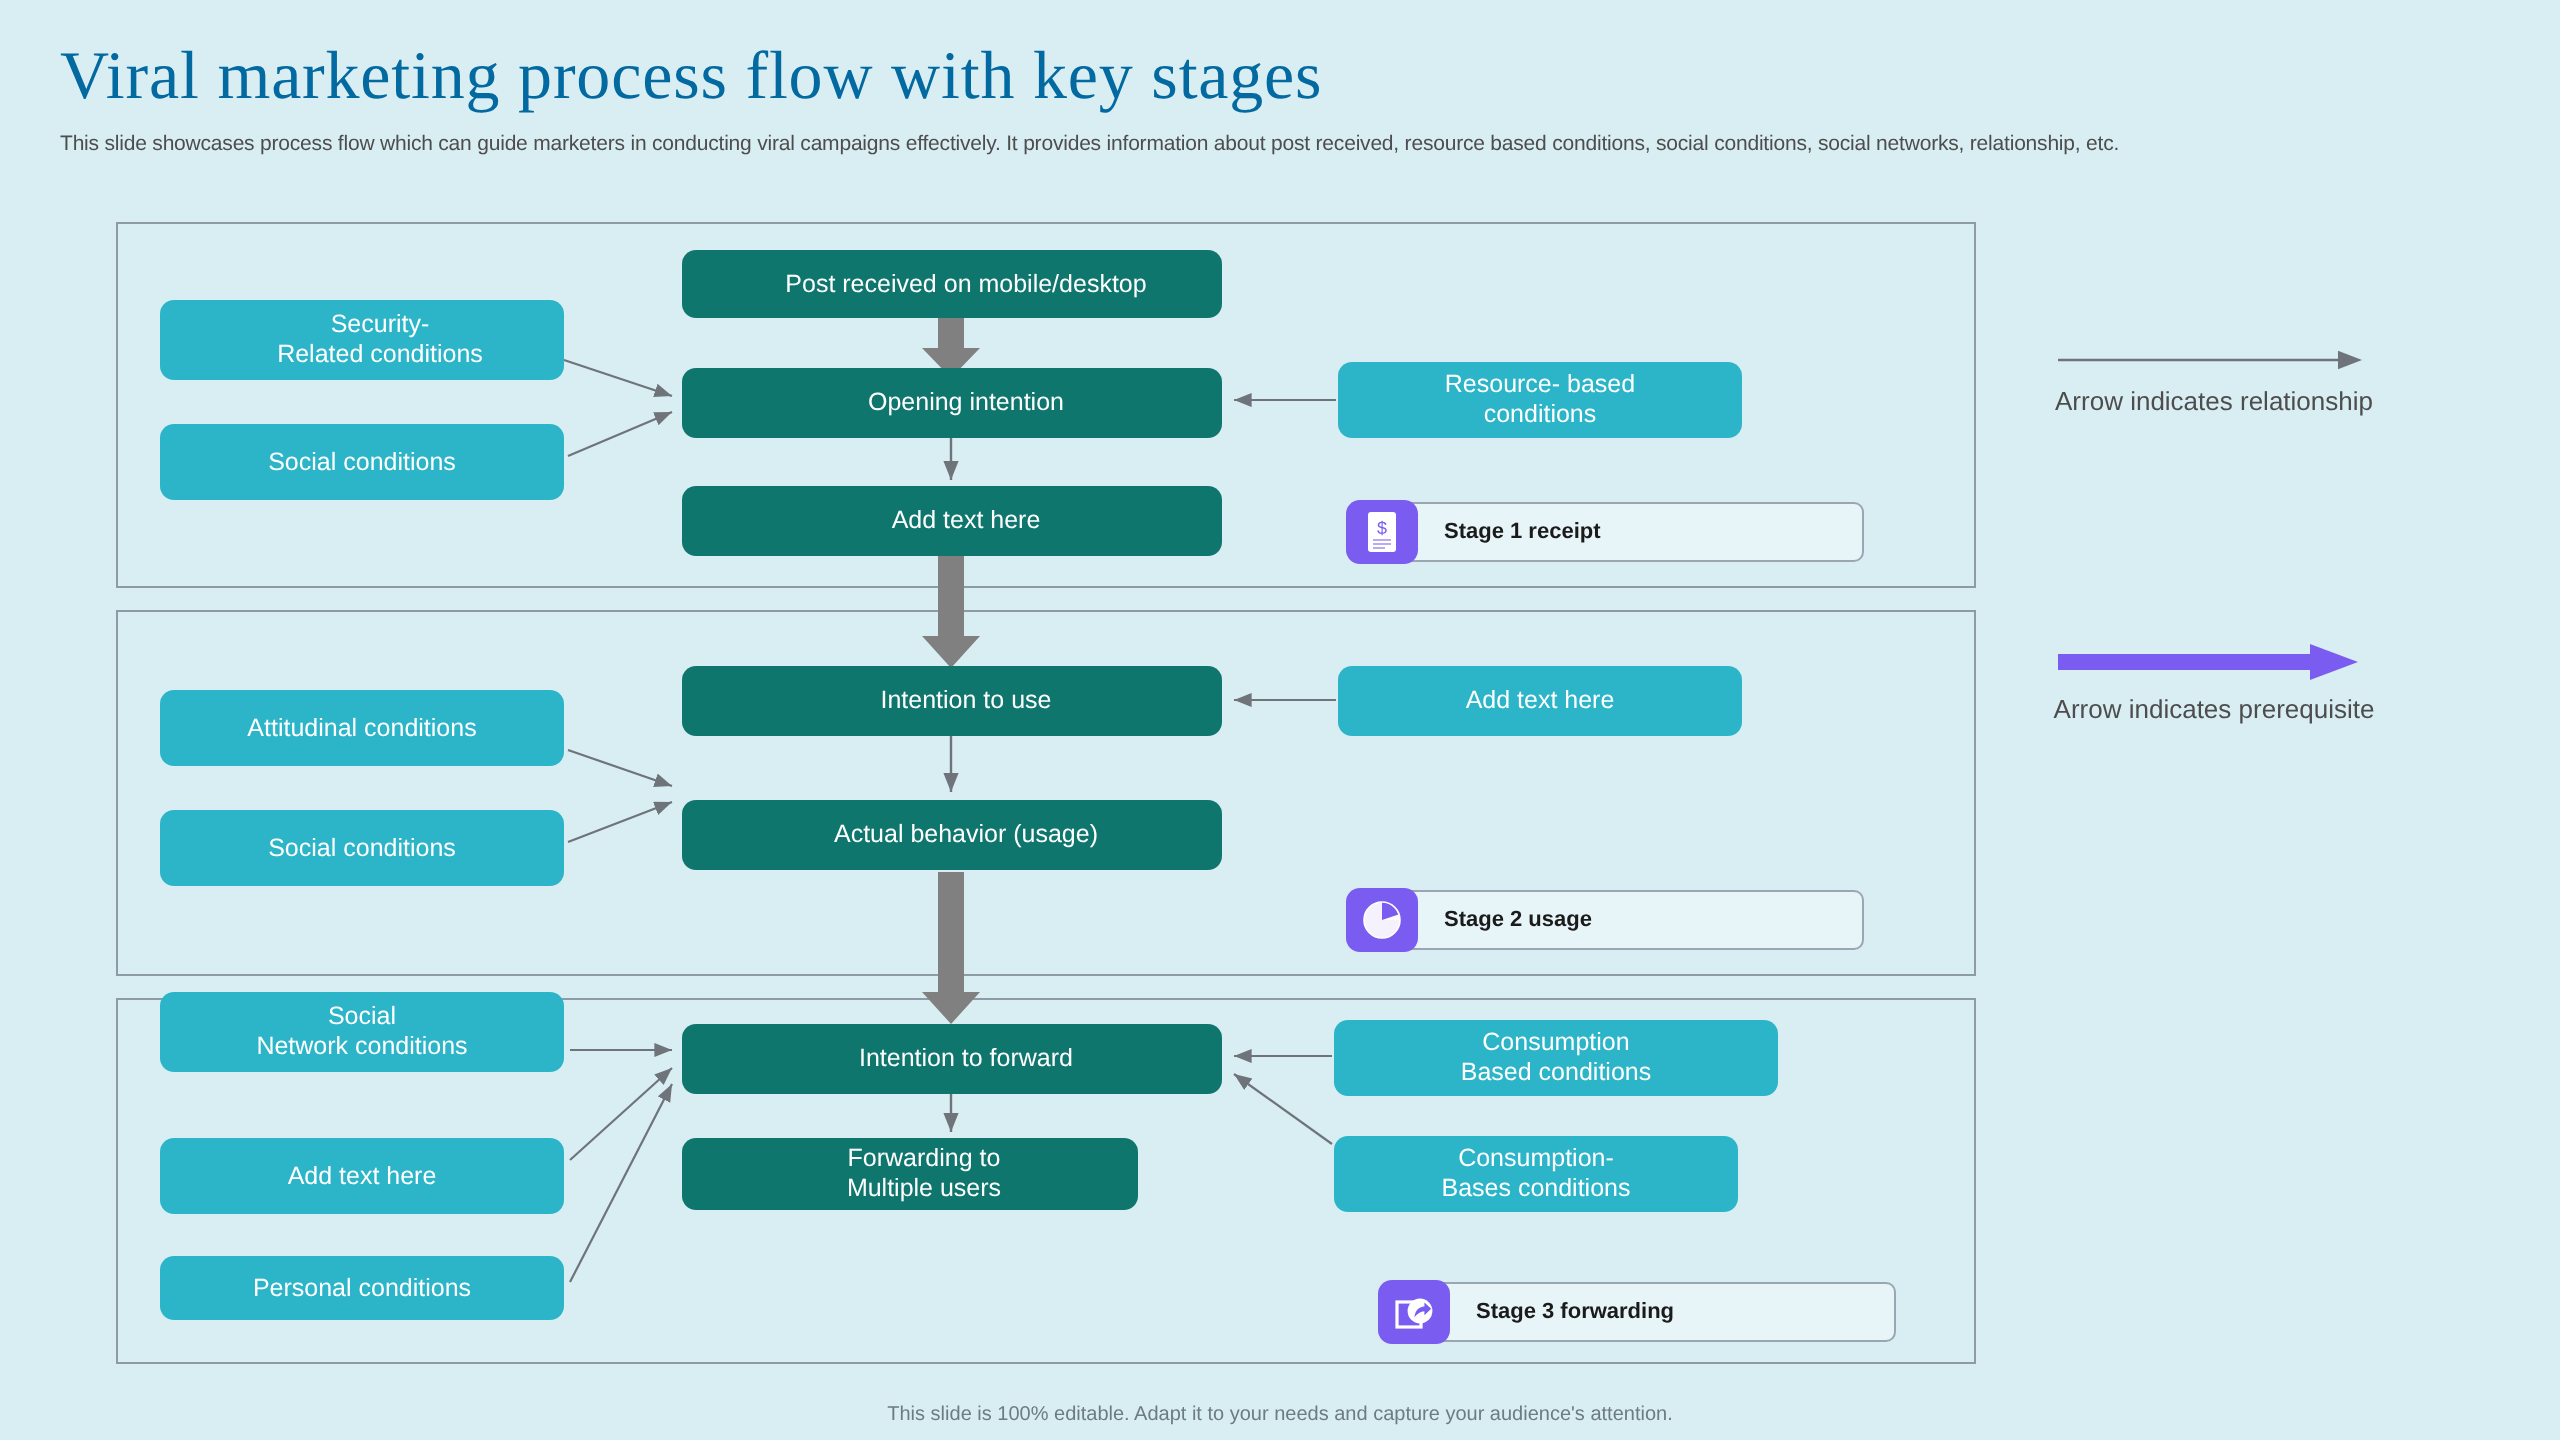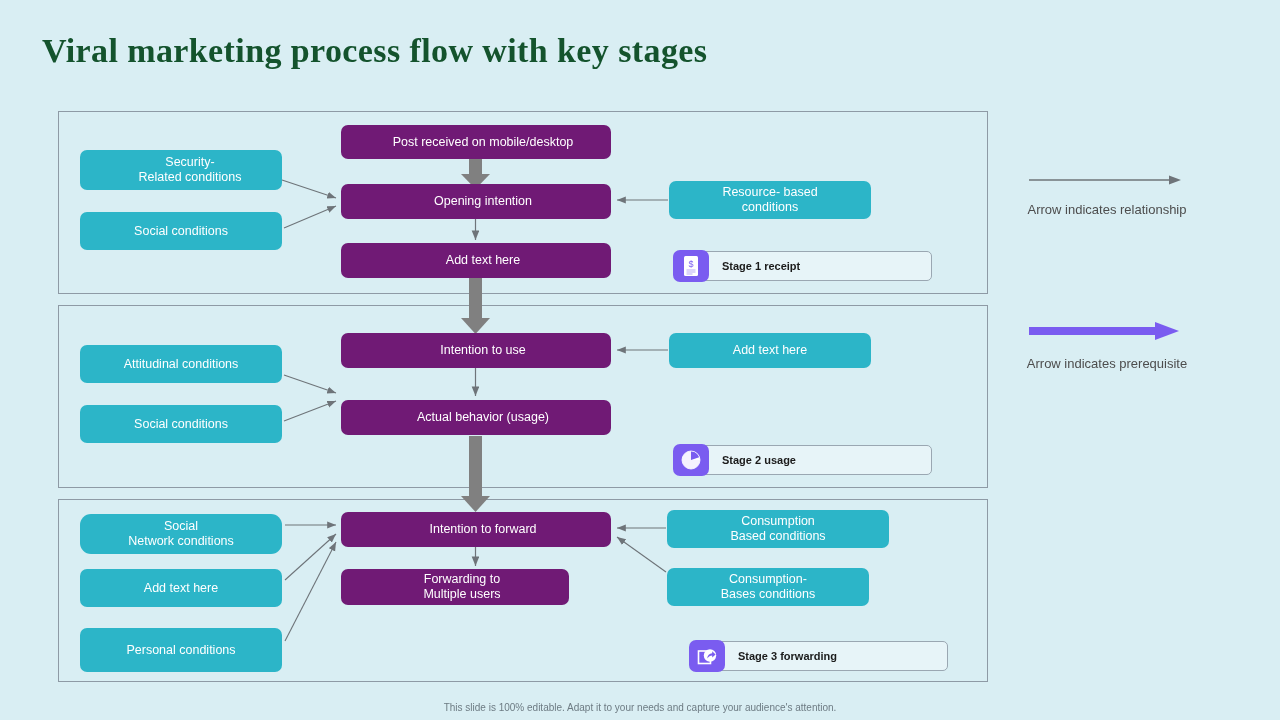--- a/index.html
+++ b/index.html
@@ -18,25 +18,25 @@
   
   #header {
     position: absolute;
     left: 30px;
     top: 18px;
     width: 1220px;
   }
   #page-title {
     font-family: "Liberation Serif", serif;
     font-size: 34px;
-    font-weight: bold;
-    color: #14532d;
+    font-weight: normal;
+    color: #0369a1;
     letter-spacing: 0.4px;
     line-height: 42px;
-    margin: 12px;
+    margin: 0;
     white-space: nowrap;
   }
   #page-subtitle {
     font-size: 10.5px;
     color: #4d4d4d;
     margin-top: 6px;
     line-height: 13px;
     white-space: nowrap;
     letter-spacing: -0.1px;
   }
@@ -63,21 +63,21 @@
     justify-content: center;
     text-align: center;
     color: #ffffff;
     font-size: 12.5px;
     line-height: 15px;
     box-sizing: border-box;
     padding: 2px 6px;
     white-space: pre-line;
   }
   .node.teal   { background: #2cb5c8; }
-  .node.purple { background: #701a75; padding-left: 20px; }
+  .node.purple { background: #0f766e; padding-left: 20px; }
 
   
   #connectors {
     position: absolute;
     left: 0; top: 0;
     width: 1280px; height: 720px;
     pointer-events: none;
   }
 
   
@@ -117,39 +117,39 @@
   .legend-block {
     position: absolute;
     width: 270px;
     text-align: center;
   }
   #legend-relationship { left: 972px; top: 172px; }
   #legend-prerequisite { left: 972px; top: 320px; }
   .legend-caption {
     font-size: 13px;
     color: #4d4d4d;
-    margin-top: 10px;
   }
 
   
   #footer-note {
     position: absolute;
     left: 0;
     top: 702px;
     width: 1280px;
     text-align: center;
     font-size: 10px;
     color: #6d7b83;
   }
 </style>
 </head>
 <body>
 
 <div id="header">
   <div id="page-title">Viral marketing process flow with key stages</div>
+  <div id="page-subtitle">This slide showcases process flow which can  guide marketers in conducting viral campaigns effectively. It provides information about post received, resource based conditions, social conditions, social networks, relationship, etc.</div>
 </div>
 
 <div class="stage-panel" id="stage-panel-1"></div>
 <div class="stage-panel" id="stage-panel-2"></div>
 <div class="stage-panel" id="stage-panel-3"></div>
 
 <svg id="connectors" viewBox="0 0 1280 720">
   <defs>
     <marker id="thinArrow" markerWidth="9" markerHeight="9" refX="8" refY="3.2" orient="auto">
       <path d="M0,0 L8,3.2 L0,6.4 z" fill="#6e7479"></path>
@@ -273,26 +273,26 @@
     <svg width="20" height="20" viewBox="0 0 20 20">
       <path d="M10,10 L10,1 A9,9 0 0,1 19,10 z" fill="#ffffff"></path>
       <path d="M10,10 L19,10 A9,9 0 1,1 10,1 z" fill="#ffffff" opacity="0.92"></path>
       <path d="M10,10 L10,1 A9,9 0 0,1 18.2,7.2 z" fill="#7a5cf0"></path>
       <circle cx="10" cy="10" r="9" fill="none" stroke="#ffffff" stroke-width="0.8"></circle>
     </svg>
   </div>
   <div class="stage-chip-label" style="width:245px;">Stage 2 usage</div>
 </div>
 
-<div class="node teal" style="left:80px; top:514px; width:202px; height:40px;border-radius:11px;">Social
+<div class="node teal" style="left:80px; top:496px; width:202px; height:40px;">Social
 Network conditions</div>
 
 <div class="node teal" style="left:80px; top:569px; width:202px; height:38px;">Add text here</div>
 
-<div class="node teal" style="left:80px; top:628px; width:202px; height:44px;">Personal conditions</div>
+<div class="node teal" style="left:80px; top:628px; width:202px; height:32px;">Personal conditions</div>
 
 <div class="node purple" style="left:341px; top:512px; width:270px; height:35px;">Intention  to forward</div>
 
 <div class="node purple" style="left:341px; top:569px; width:228px; height:36px;">Forwarding to
 Multiple  users</div>
 
 <div class="node teal" style="left:667px; top:510px; width:222px; height:38px;">Consumption
 Based conditions</div>
 
 <div class="node teal" style="left:667px; top:568px; width:202px; height:38px;">Consumption-

